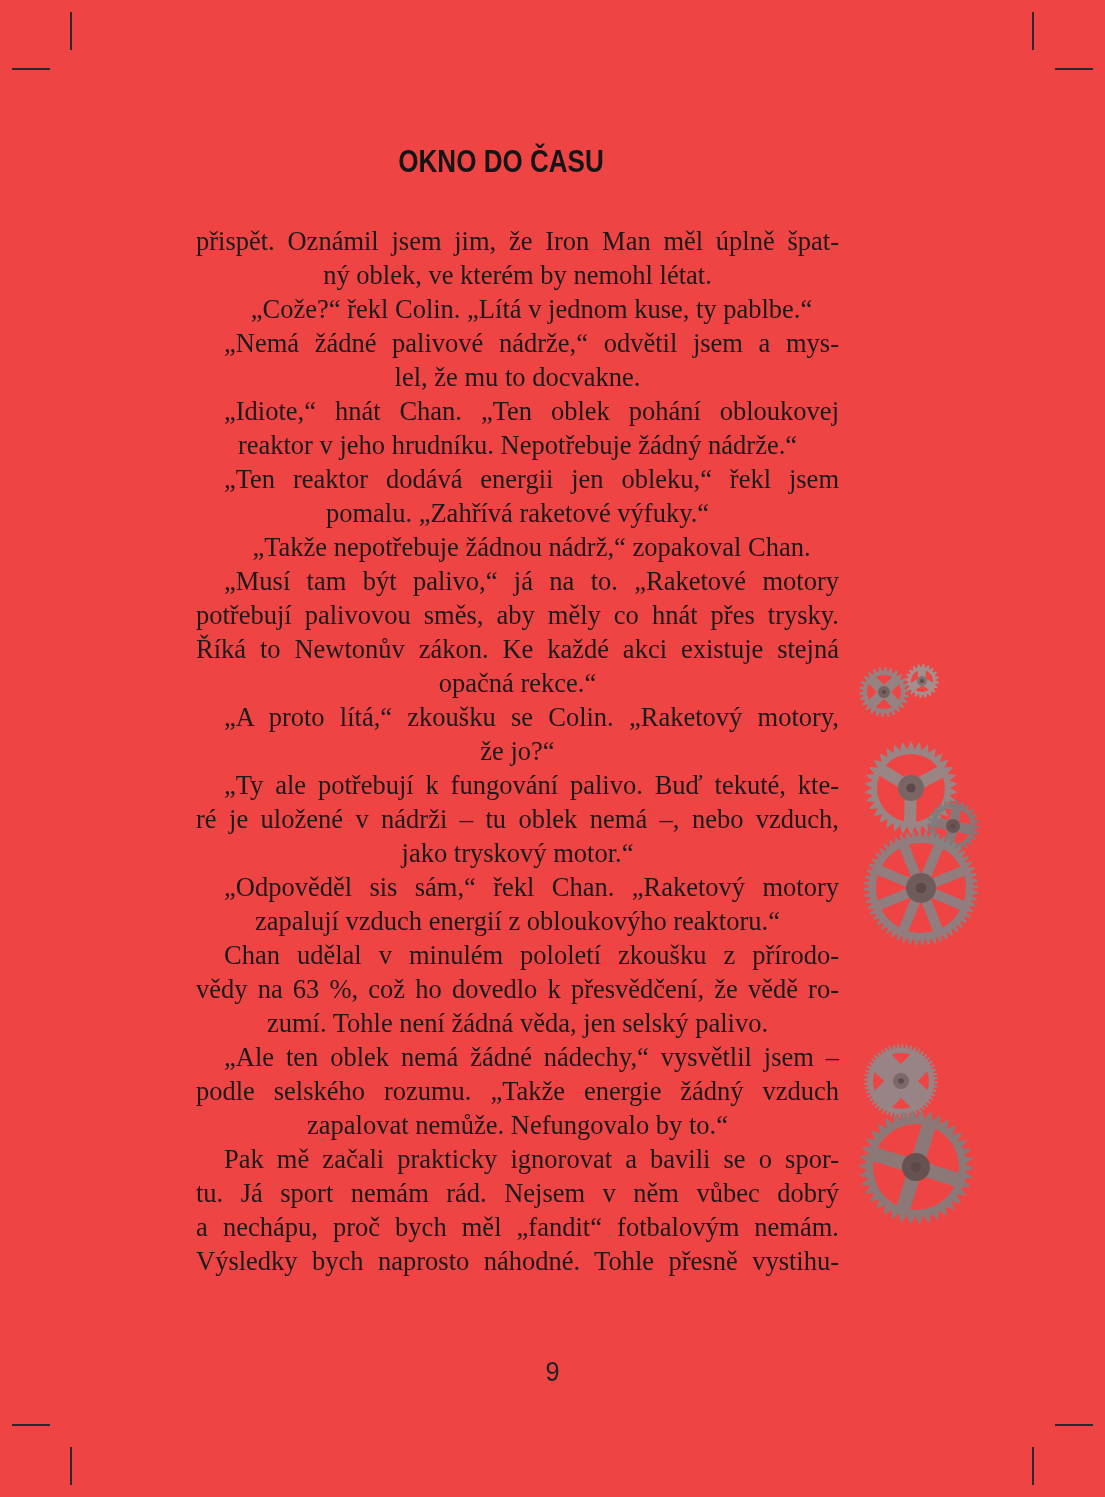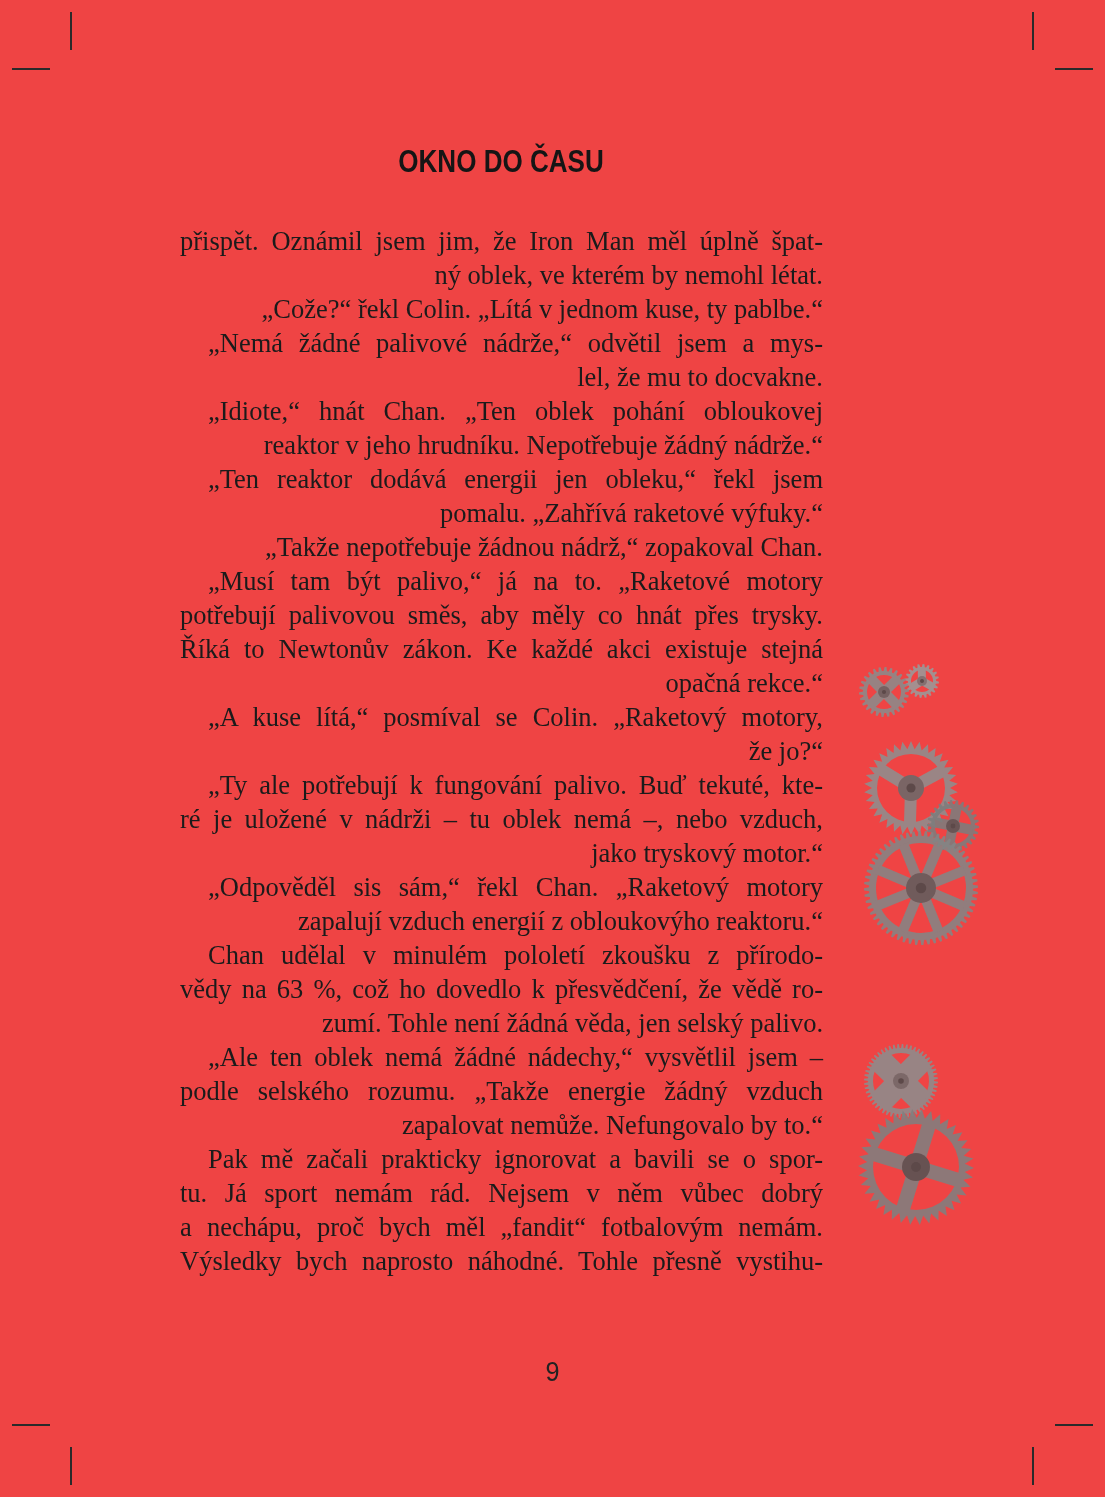--- a/index.html
+++ b/index.html
@@ -20,29 +20,29 @@
     font-weight:bold;
     font-size:31px;
     letter-spacing:0px;
     color:#151515;
     transform:scaleX(0.84);
     transform-origin:50% 50%;
     white-space:nowrap;
   }
   .body-text{
     position:absolute;
-    left:180px;top:224px;width:643px;
+    left:196px;top:224px;width:643px;
     font-size:26.5px;
     line-height:34px;
     color:#1b1b1b;
   }
   .line{
     height:34px;
     white-space:nowrap;
-    text-align:right;
+    text-align:center;
   }
   .line.just{
     white-space:normal;
     text-align:justify;
     text-align-last:justify;
   }
   .line.ind{ padding-left:28px; }
   .line.ind.just{ padding-left:0; text-indent:28px; }
   .pagenum{
     position:absolute;
@@ -128,21 +128,21 @@
       <div class="line">lel, že mu to docvakne.</div>
       <div class="line just ind">„Idiote,“ hnát Chan. „Ten oblek pohání obloukovej</div>
       <div class="line">reaktor v jeho hrudníku. Nepotřebuje žádný nádrže.“</div>
       <div class="line just ind">„Ten reaktor dodává energii jen obleku,“ řekl jsem</div>
       <div class="line">pomalu. „Zahřívá raketové výfuky.“</div>
       <div class="line ind">„Takže nepotřebuje žádnou nádrž,“ zopakoval Chan.</div>
       <div class="line just ind">„Musí tam být palivo,“ já na to. „Raketové motory</div>
       <div class="line just">potřebují palivovou směs, aby měly co hnát přes trysky.</div>
       <div class="line just">Říká to Newtonův zákon. Ke každé akci existuje stejná</div>
       <div class="line">opačná rekce.“</div>
-      <div class="line just ind">„A kuse lítá,“ posmíval se Colin. „Raketový motory,</div>
+      <div class="line just ind">„A proto lítá,“ zkoušku se Colin. „Raketový motory,</div>
       <div class="line">že jo?“</div>
       <div class="line just ind">„Ty ale potřebují k fungování palivo. Buď tekuté, kte-</div>
       <div class="line just">ré je uložené v nádrži – tu oblek nemá –, nebo vzduch,</div>
       <div class="line">jako tryskový motor.“</div>
       <div class="line just ind">„Odpověděl sis sám,“ řekl Chan. „Raketový motory</div>
       <div class="line">zapalují vzduch energií z obloukovýho reaktoru.“</div>
       <div class="line just ind">Chan udělal v minulém pololetí zkoušku z přírodo-</div>
       <div class="line just">vědy na 63 %, což ho dovedlo k přesvědčení, že vědě ro-</div>
       <div class="line">zumí. Tohle není žádná věda, jen selský palivo.</div>
       <div class="line just ind">„Ale ten oblek nemá žádné nádechy,“ vysvětlil jsem –</div>

